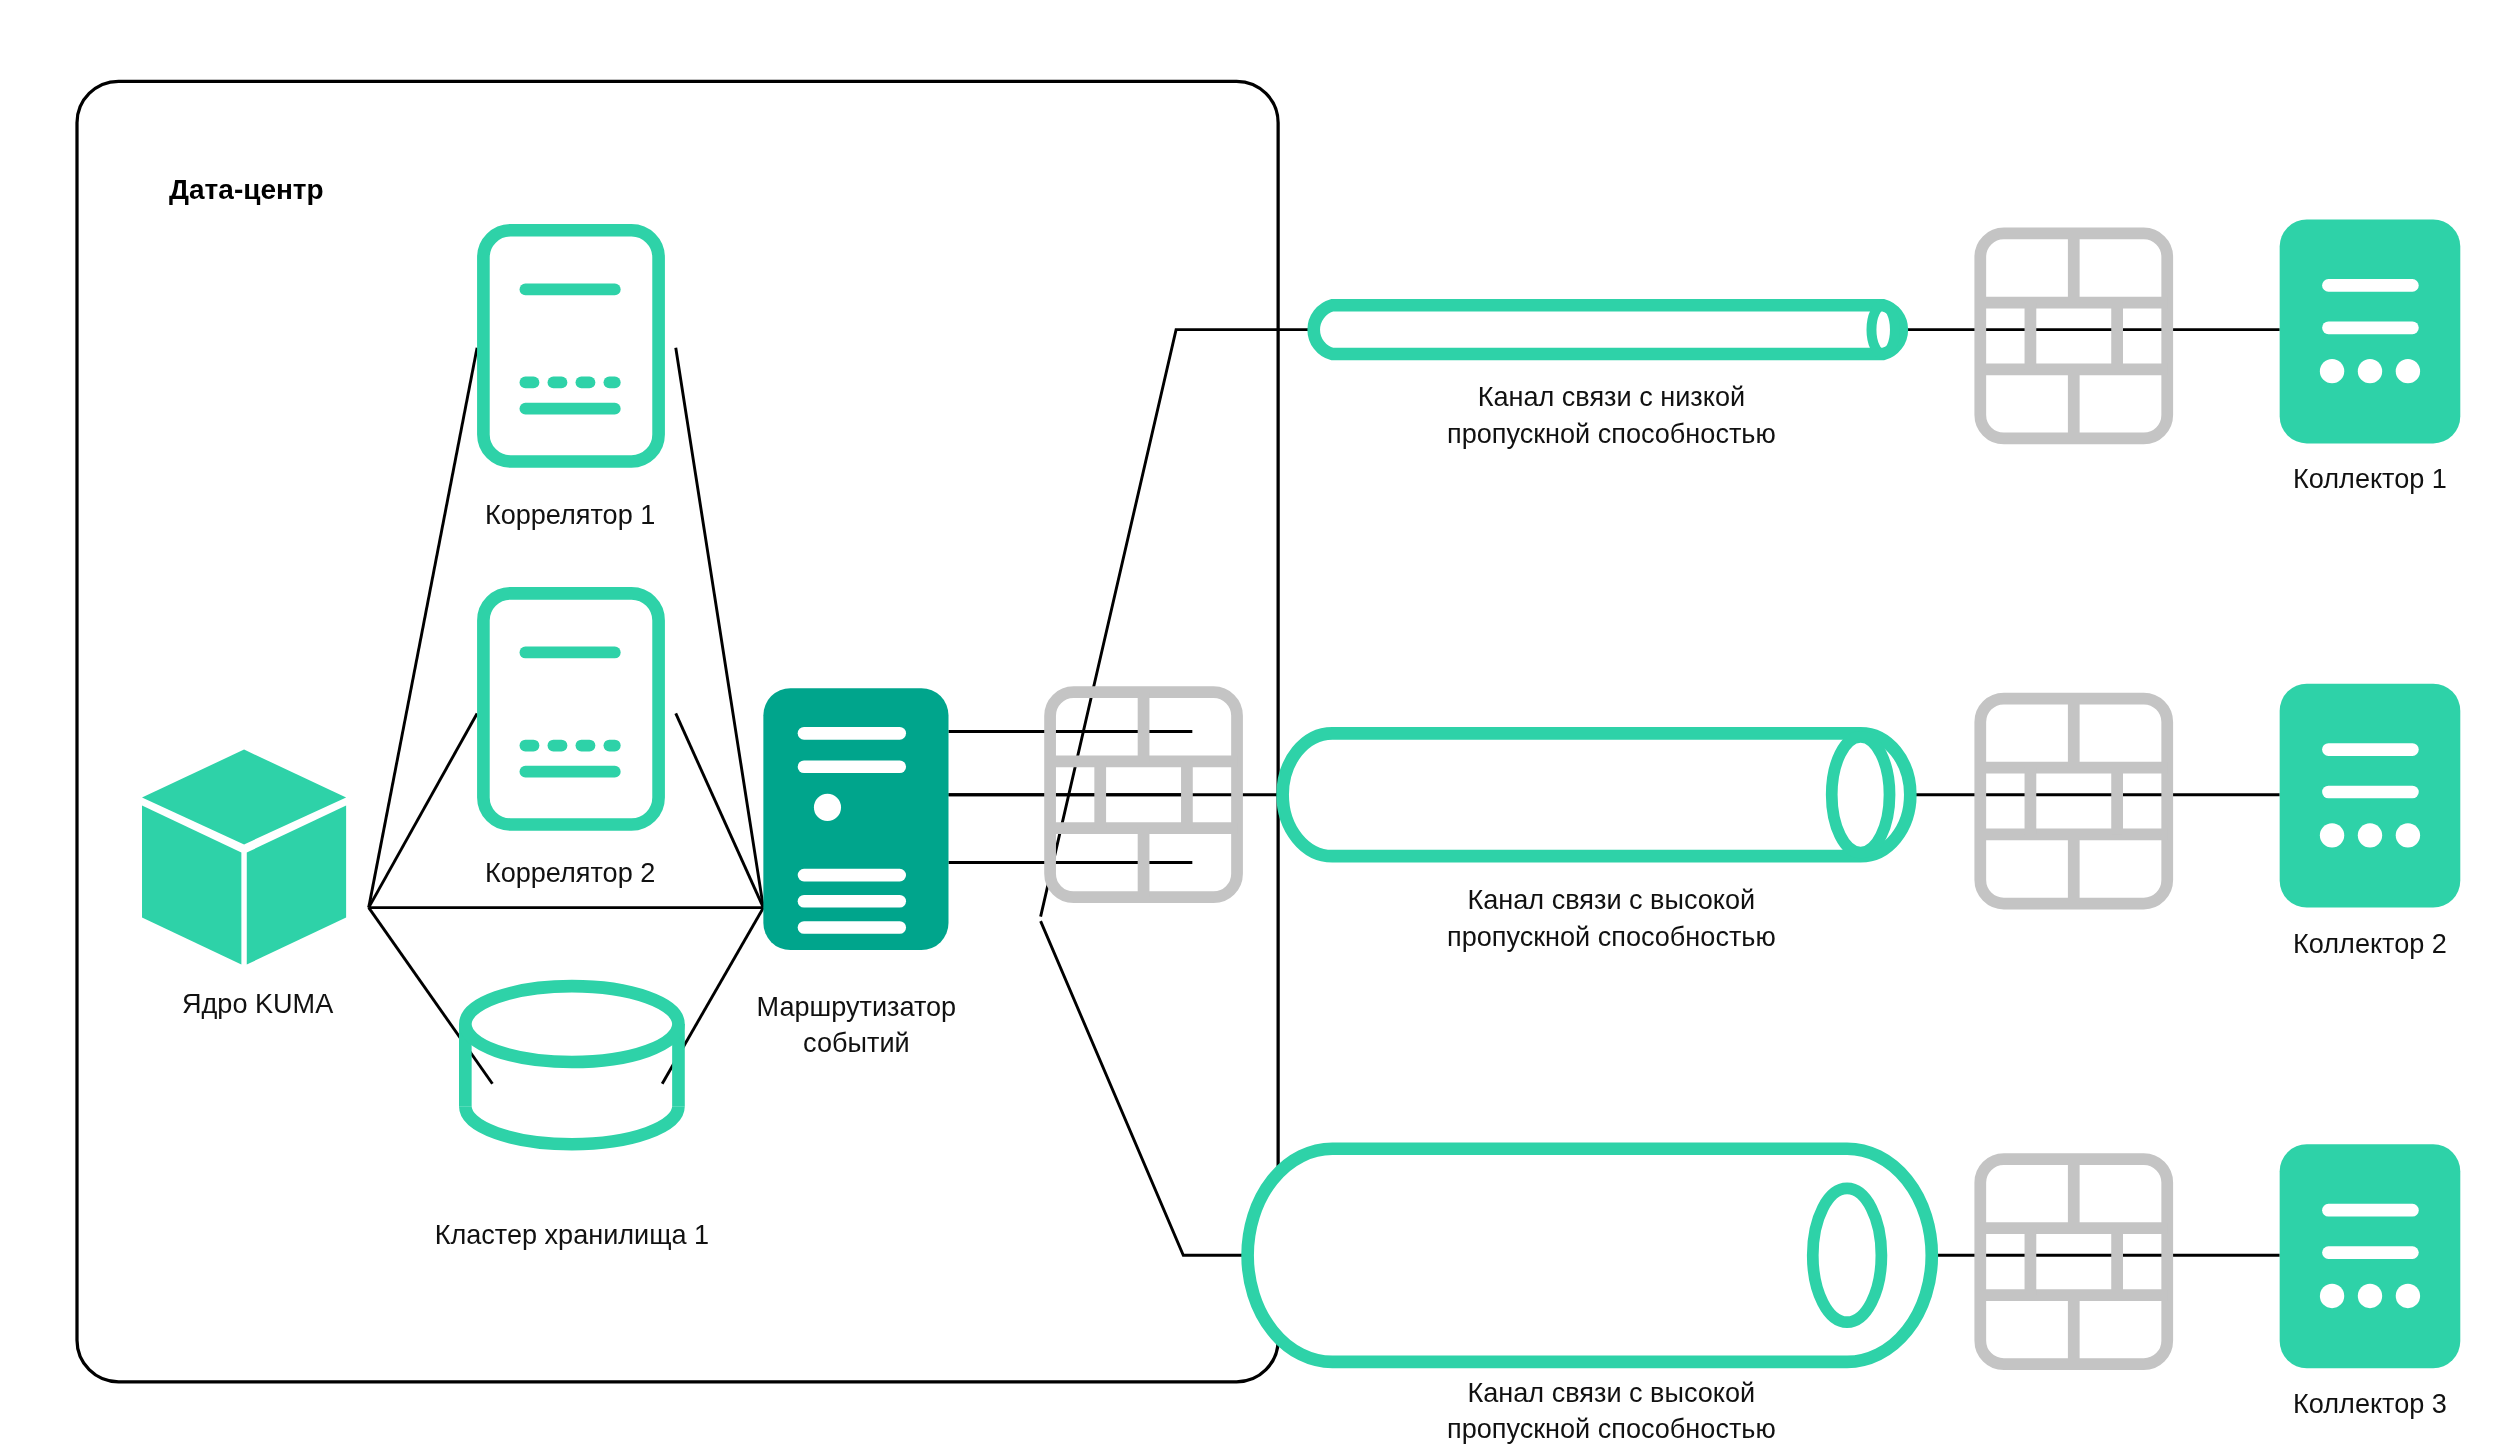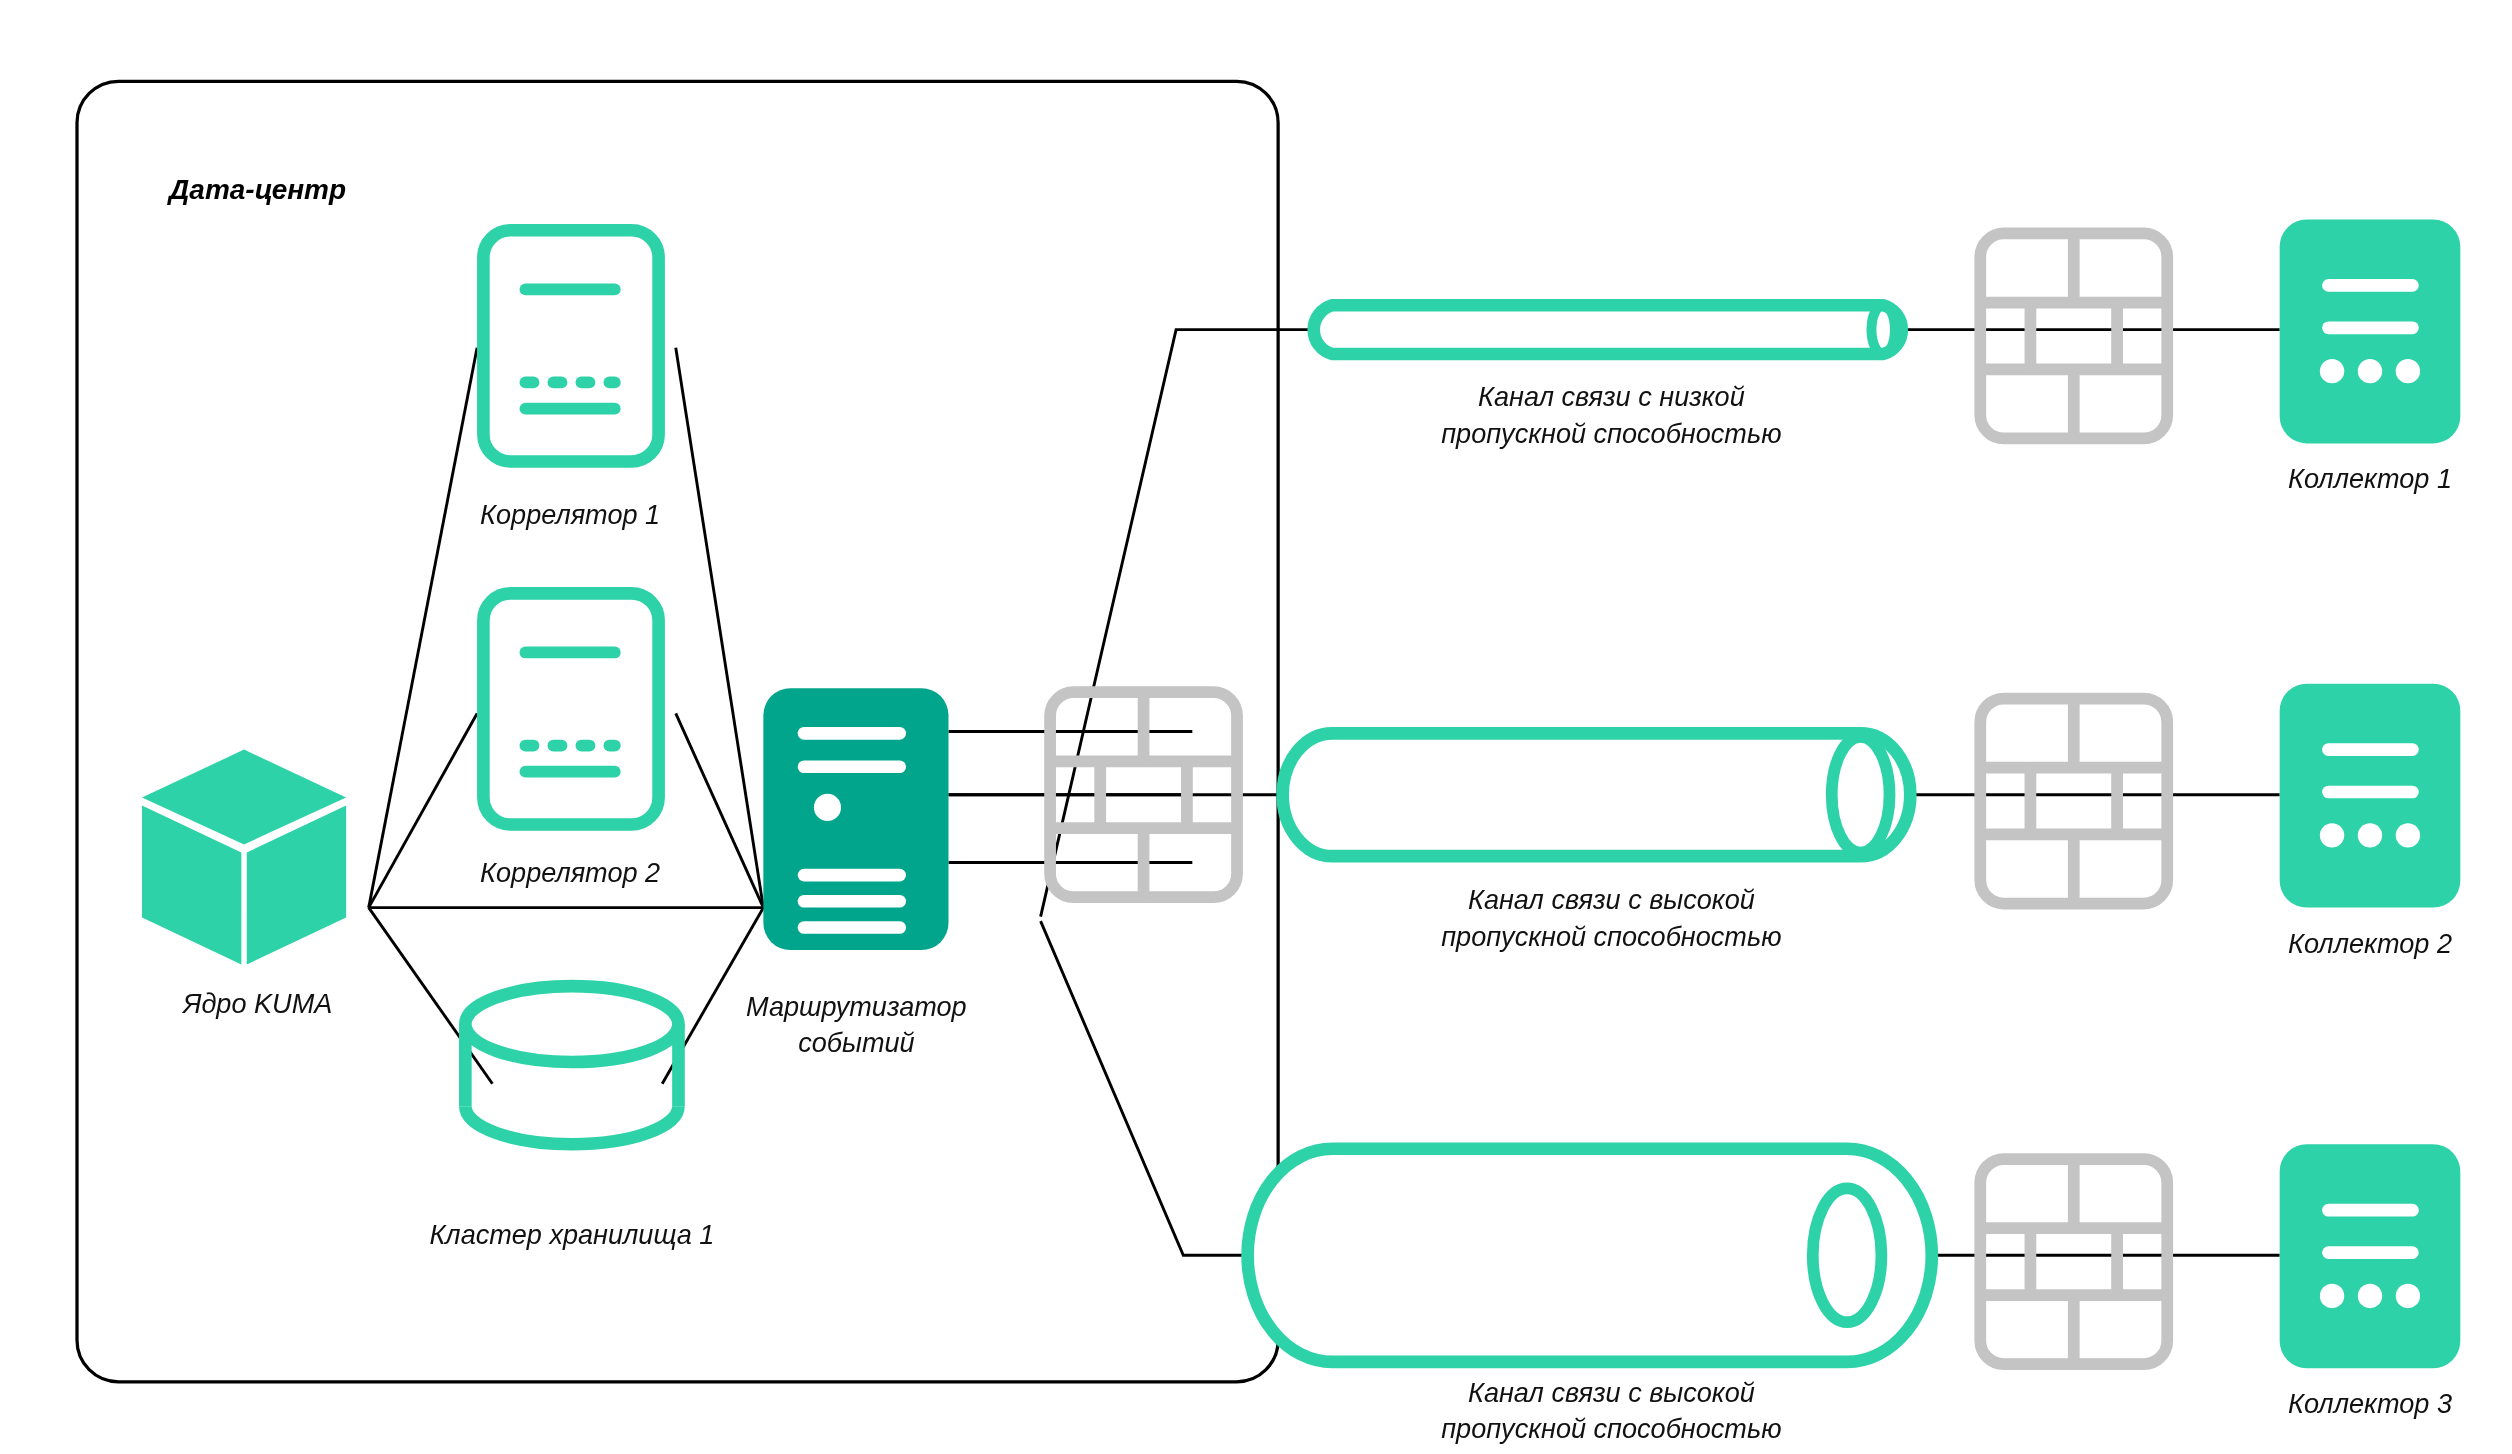--- a/index.html
+++ b/index.html
@@ -11,21 +11,20 @@
     width: 2512px;
     height: 1454px;
     font-family: "Liberation Sans", sans-serif;
     overflow: hidden;
   }
   #diagram-root {
     position: relative;
     width: 2512px;
     height: 1454px;
     background: #ffffff;
-    font-style: italic;
   }
   svg#scene {
     position: absolute;
     left: 0;
     top: 0;
     width: 2512px;
     height: 1454px;
     display: block;
   }
   .label-text {

